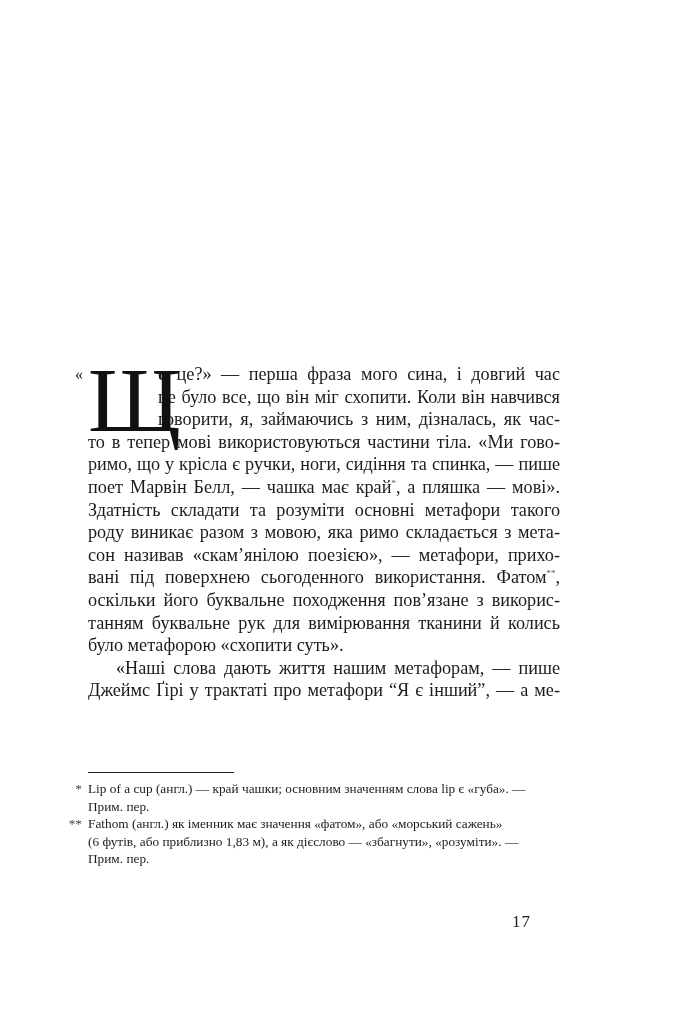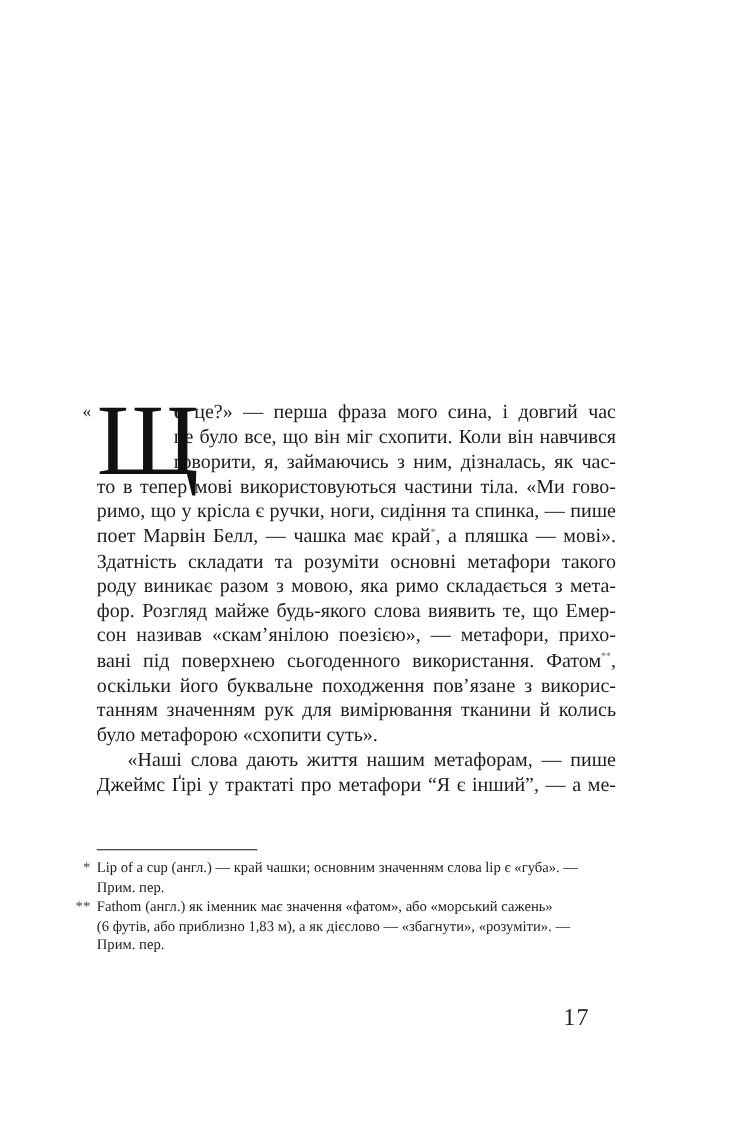--- a/index.html
+++ b/index.html
@@ -19,44 +19,43 @@
   .bold-o { font-weight: bold; }
   sup.fn { font-size: 9px; vertical-align: super; line-height: 0; color: #555; }
   .rule { position: absolute; left: 88px; top: 772px; width: 146px; height: 1px; background: #222; }
   .footnotes { position: absolute; left: 60px; top: 780px; width: 500px;
                font-family: "Liberation Serif", "DejaVu Serif", serif; font-size: 13.3px; line-height: 17.6px; color: #1c1c1c; }
   .fn-item { position: relative; padding-left: 28px; }
   .fn-mark { position: absolute; left: 0; width: 22px; text-align: right; color: #444; }
   .fn-line { display: block; white-space: nowrap; }
   .ital { }
   .page-number { position: absolute; left: 512px; top: 912px; font-family: "Liberation Serif", "DejaVu Serif", serif;
-                 font-size: 22px; color: #222; letter-spacing: 1px; }
+                 font-size: 17px; color: #222; letter-spacing: 1px; }
 </style>
 </head>
 <body>
 
 <div class="page">
 
   <div class="body-text">
     <span class="open-quote">«</span>
     <span class="dropcap">Щ</span>
 
     <span class="line dc"><b class="bold-o">о</b><span> це?» — перша фраза мого сина, і довгий час</span></span>
     <span class="line dc">це було все, що він міг схопити. Коли він навчився</span>
     <span class="line dc">говорити, я, займаючись з ним, дізналась, як час-</span>
     <span class="line">то в тепер мові використовуються частини тіла. «Ми гово-</span>
     <span class="line">римо, що у крісла є ручки, ноги, сидіння та спинка, — пише</span>
     <span class="line"><span>поет Марвін Белл, — чашка має край</span><sup class="fn">*</sup><span>, а пляшка — мові».</span></span>
     <span class="line">Здатність складати та розуміти основні метафори такого</span>
     <span class="line">роду виникає разом з мовою, яка римо складається з мета-</span>
-    <span class="line">фор. Розгляд майже будь-якого слова виявить те, що Емер-</span>
     <span class="line">сон називав «скам’янілою поезією», — метафори, прихо-</span>
     <span class="line"><span>вані під поверхнею сьогоденного використання. Фатом</span><sup class="fn">**</sup><span>,</span></span>
     <span class="line">оскільки його буквальне походження пов’язане з викорис-</span>
-    <span class="line">танням значенням рук для вимірювання тканини й колись</span>
+    <span class="line">танням буквальне рук для вимірювання тканини й колись</span>
     <span class="line last">було метафорою «схопити суть».</span>
     <span class="line indent">«Наші слова дають життя нашим метафорам, — пише</span>
     <span class="line">Джеймс Ґірі у трактаті про метафори “Я є інший”, — а ме-</span>
   </div>
 
   <div class="rule"></div>
 
   <div class="footnotes">
     <div class="fn-item">
       <span class="fn-mark">*</span>

